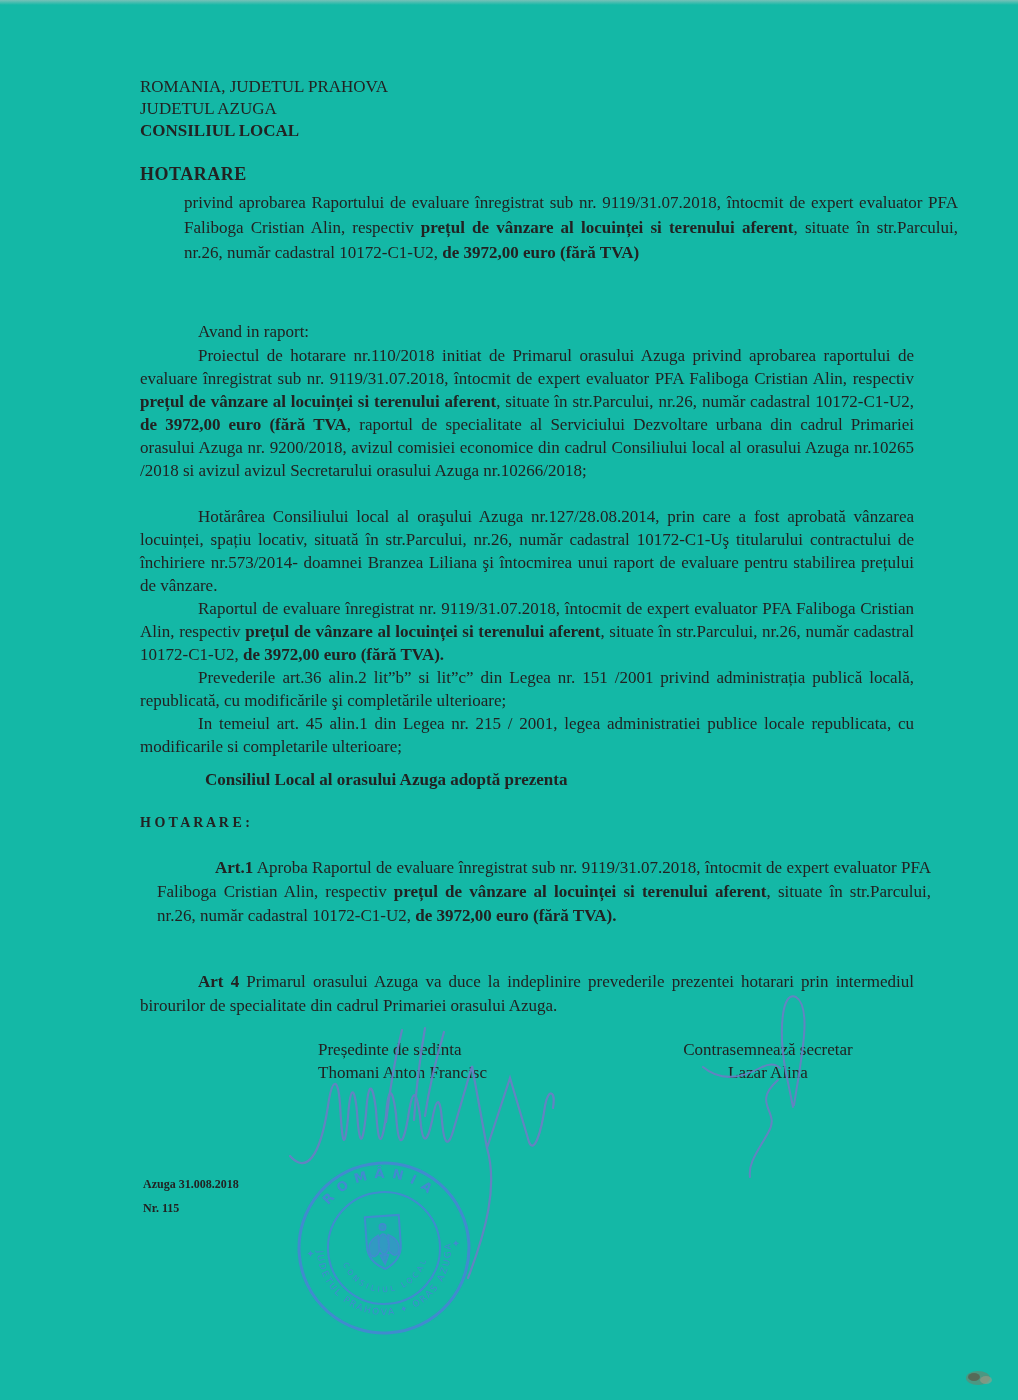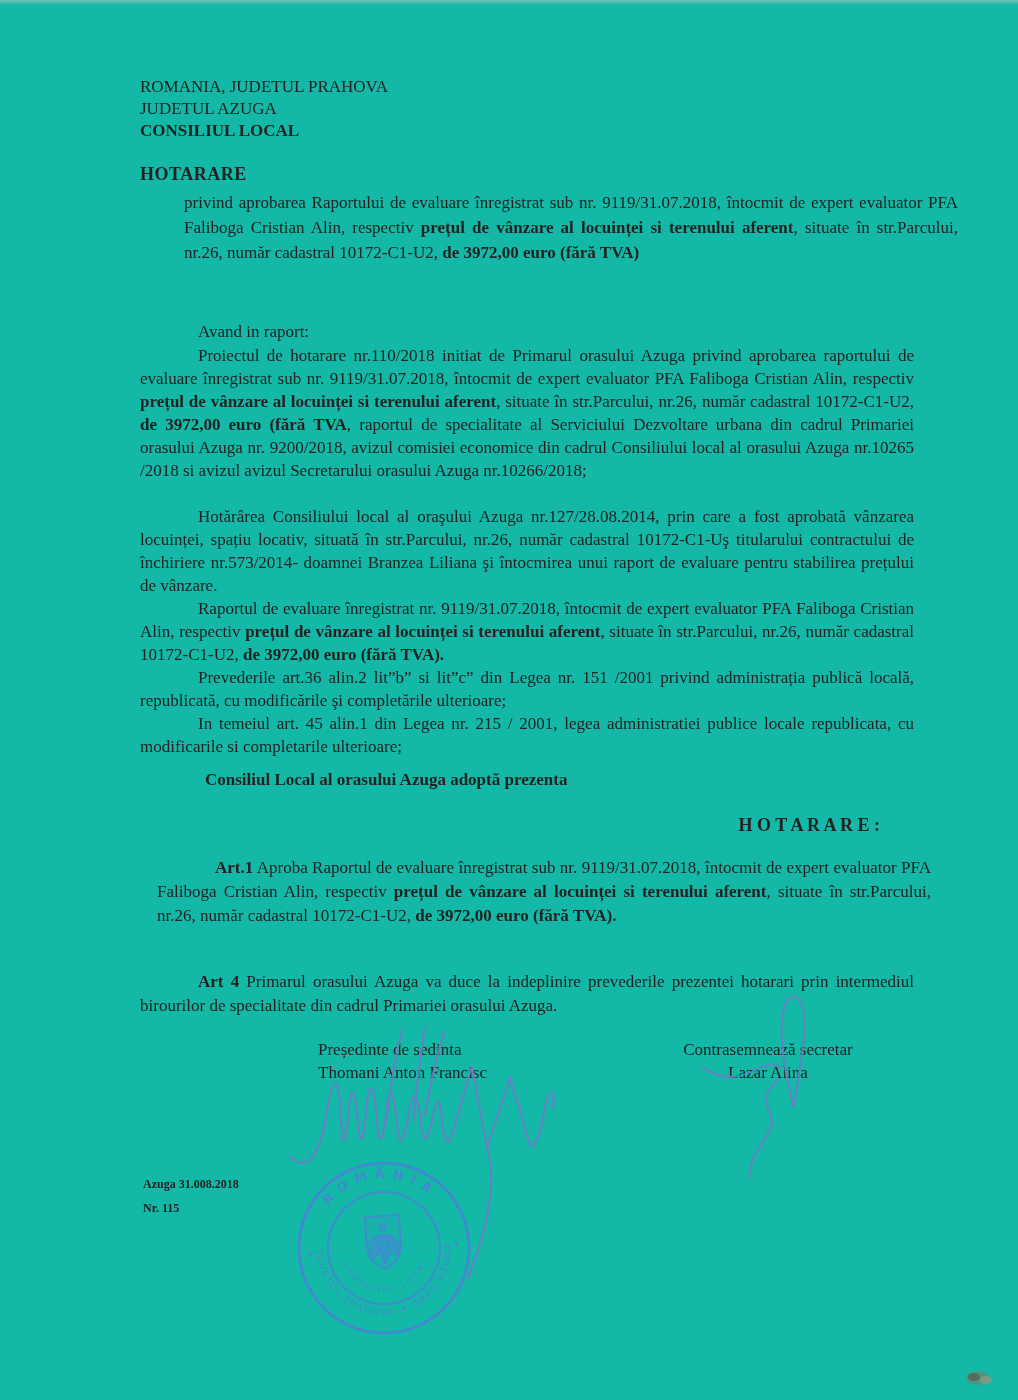--- a/index.html
+++ b/index.html
@@ -19,22 +19,22 @@
   #title  { left:140px; top:164px; width:690px; text-align:left;
             font-weight:bold; font-size:18px; letter-spacing:.5px; }
   #subject { left:140px; top:190px; width:774px; line-height:25px;margin-left:44px; }
   #avand   { left:140px; top:320px; width:774px; text-indent:58px; }
   #recital1 { left:140px; top:344px; width:774px; }
   #recital2 { left:140px; top:505px; width:774px; }
   #recital3 { left:140px; top:597px; width:774px; }
   #recital4 { left:140px; top:666px; width:774px; }
   #recital5 { left:140px; top:712px; width:774px; }
   #adopt   { left:205px; top:770px; font-weight:bold; font-size:17px; }
-  #dheading{ left:124px; top:815px; width:756px; text-align:right;
-             font-weight:bold; font-size:18px; }
+  #dheading{ left:140px; top:815px; width:756px; text-align:left;
+             font-weight:bold; font-size:14px; }
   #art1 { left:140px; top:856px; width:774px; line-height:24px;margin-left:17px; }
   #art2 { left:140px; top:970px; width:774px; line-height:24px; }
   .sigblock { font-size:17px; line-height:23px; }
   #sig-left  { left:318px; top:1038px; width:220px; }
   #sig-right { left:663px; top:1038px; width:210px; text-align:center; }
   #footer { left:143px; top:1172px; font-weight:bold; font-size:12px; line-height:24px; }
   svg { display:block; }
   .ink-svg { position:absolute; pointer-events:none; }
 </style>
 </head>

